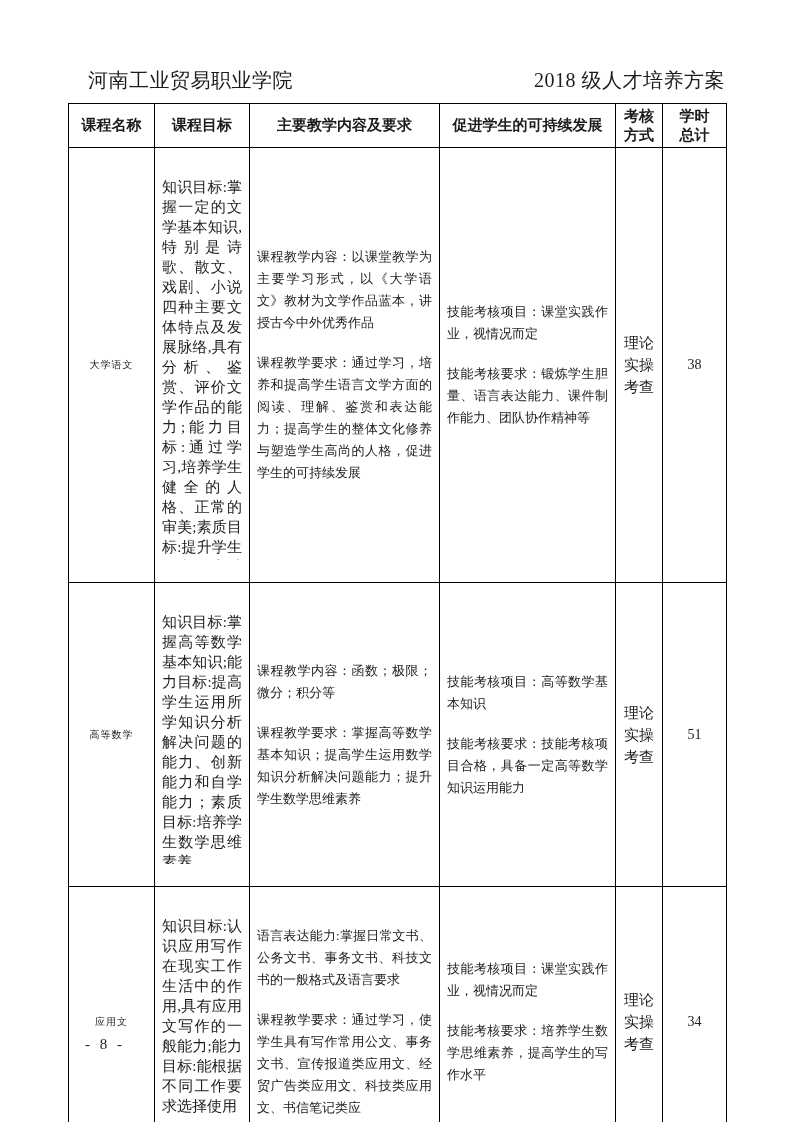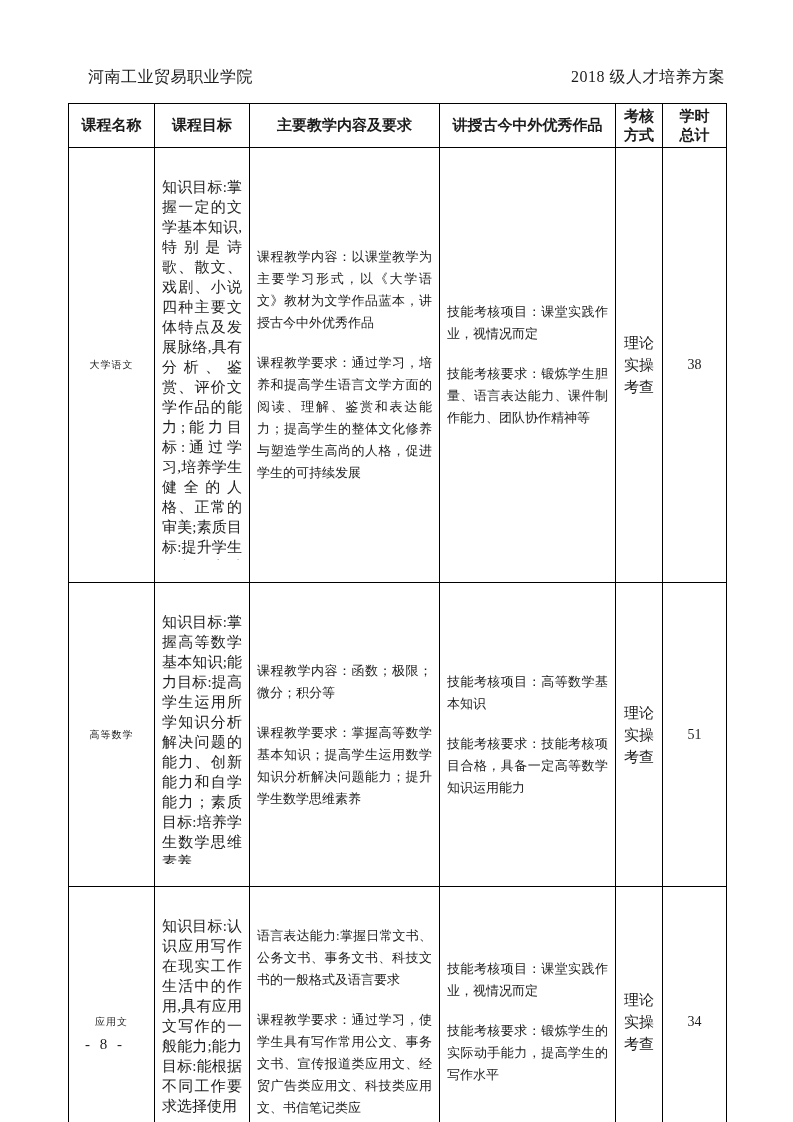--- a/index.html
+++ b/index.html
@@ -6,21 +6,21 @@
   html, body { background: #ffffff; }
   body {
     width: 793px; height: 1122px;
     position: relative;
     font-family: "Liberation Serif", "DejaVu Serif", serif;
     color: #1c1c1c;
   }
   .doc-header {
     position: absolute; top: 67px; left: 88px; right: 68px;
     display: flex; justify-content: space-between; align-items: baseline;
-    font-size: 16px; letter-spacing: 0.5px;
+    font-size: 20px; letter-spacing: 0.5px;
   }
   table.course-table {
     position: absolute; top: 103px; left: 68px;
     width: 658px;
     border-collapse: collapse; table-layout: fixed;
     background: #fff;
   }
   .course-table col.c1 { width: 86px; }
   .course-table col.c2 { width: 95px; }
   .course-table col.c3 { width: 190px; }
@@ -79,21 +79,21 @@
       <col class="c3">
       <col class="c4">
       <col class="c5">
       <col class="c6">
   </colgroup>
   <thead>
     <tr>
       <th>课程名称</th>
       <th>课程目标</th>
       <th>主要教学内容及要求</th>
-      <th>讲授古今中外优秀作品</th>
+      <th>促进学生的可持续发展</th>
       <th>考核
 方式</th>
       <th>学时
 总计</th>
     </tr>
   </thead>
   <tbody>
     <tr class="r1">
       <td class="cell-name">
         <div class="inner">
@@ -175,21 +175,21 @@
       </td>
       <td class="cell-content">
         <div class="inner">
           <p>语言表达能力:掌握日常文书、公务文书、事务文书、科技文书的一般格式及语言要求</p>
           <p>课程教学要求：通过学习，使学生具有写作常用公文、事务文书、宣传报道类应用文、经贸广告类应用文、科技类应用文、书信笔记类应</p>
         </div>
       </td>
       <td class="cell-skills">
         <div class="inner">
           <p>技能考核项目：课堂实践作业，视情况而定</p>
-          <p>技能考核要求：锻炼学生的实际动手能力，提高学生的写作水平</p>
+          <p>技能考核要求：培养学生数学思维素养，提高学生的写作水平</p>
         </div>
       </td>
       <td class="cell-method">
         <div class="inner"><span>理论
 实操
 考查</span></div>
       </td>
       <td class="cell-hours">
         <div class="inner">
             <span>34</span>

